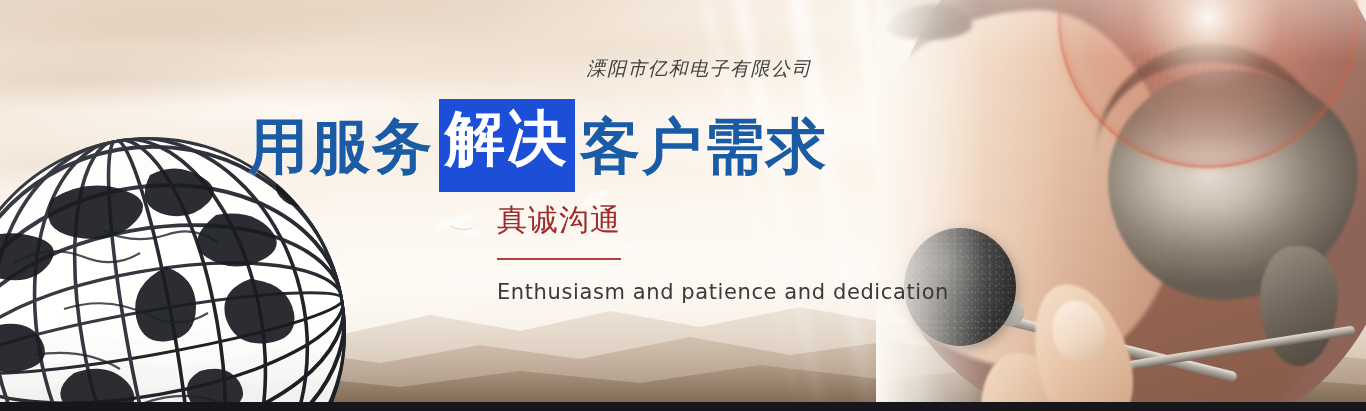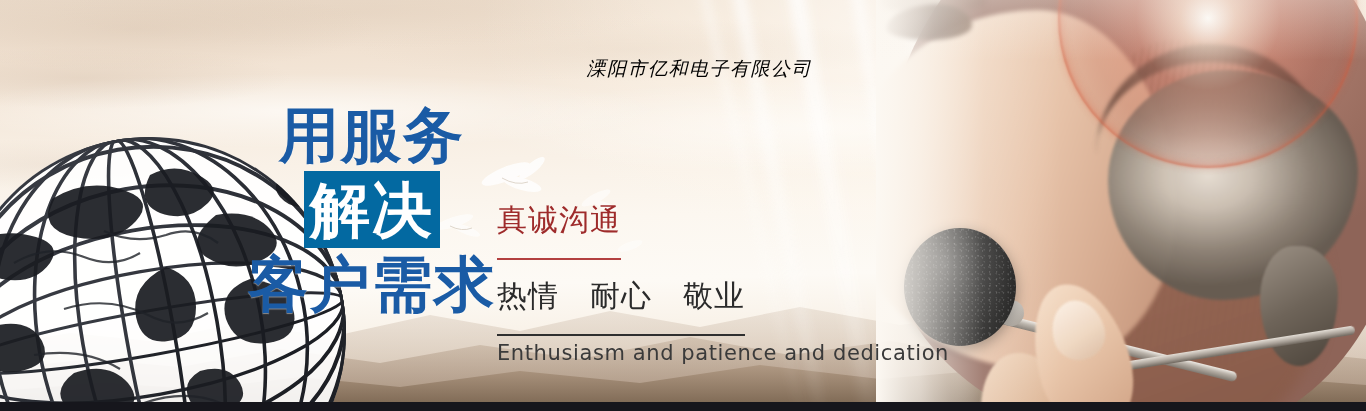--- a/index.html
+++ b/index.html
@@ -291,44 +291,43 @@
 
   .company-name {
     position: absolute;
     left: 0; top: 56px;
     width: 812px;
     text-align: right;
     font-family: "DejaVu Sans", "Liberation Sans", sans-serif;
     font-style: italic;
     font-size: 19px;
     letter-spacing: 1.5px;
-    color: #000000;
+    color: #404040;
     white-space: nowrap;
   }
 
   .headline {
     position: absolute;
     left: 248px; top: 99px;
     display: flex;
     align-items: center;
     font-weight: bold;
     font-size: 60px;
     line-height: 72px;
     letter-spacing: 2px;
     color: #1a5ba5;
     white-space: nowrap;
     text-shadow: 0 1px 1px rgba(255,255,255,0.45);
-    flex-direction: column;
   }
   .headline .seg { display: inline-block; }
   .headline .seg-hl {
     display: inline-block;
-    background: #0369a1;
+    background: #1d4ed8;
     color: #ffffff;
-    padding: 3px 6px 2px 6px;
+    padding: 3px 6px 18px 6px;
     margin: 0 5px;
     text-shadow: none;
   }
 
   .slogan-block {
     position: absolute;
     left: 497px; top: 202px;
   }
   .slogan-row { margin-bottom: 10px; }
 
@@ -518,21 +517,20 @@
         <span class="seg">客户需求</span>
     </div>
 
     <div class="slogan-block">
 
       <div class="slogan-row">
         <div class="slogan-cn red">真诚沟通</div>
       </div>
 
       <div class="slogan-row second">
-        <div class="slogan-cn dark">热情　耐心　敬业</div>
         <div class="slogan-en">Enthusiasm and patience and dedication</div>
       </div>
 
     </div>
   </div>
 
   <div class="bottom-bar"></div>
 
 </div>
 

